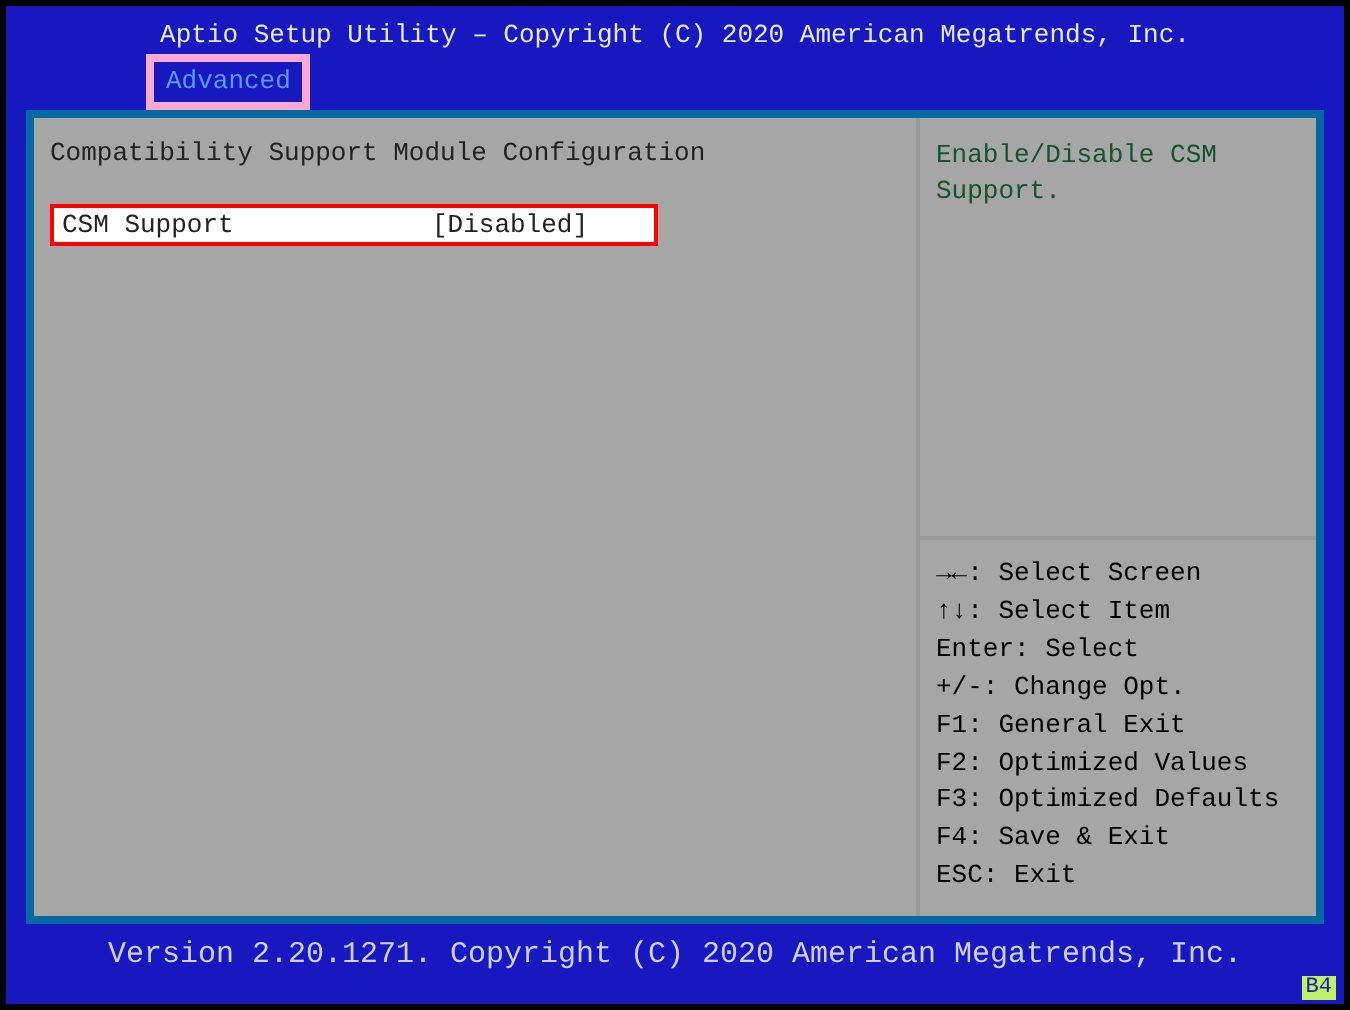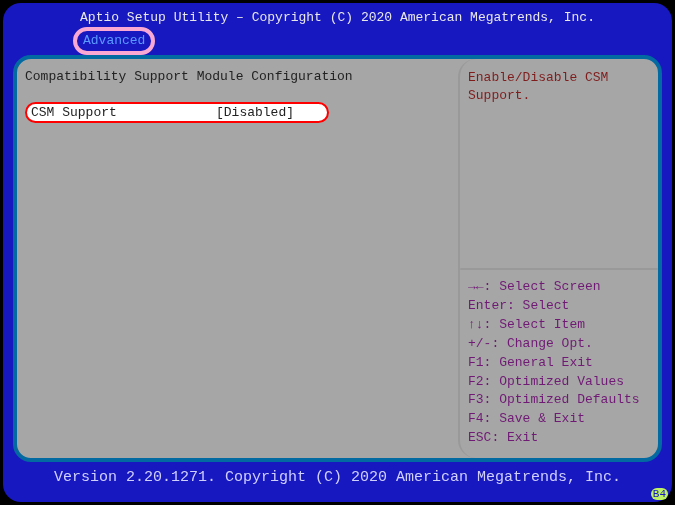--- a/index.html
+++ b/index.html
@@ -1,15 +1,15 @@
 <!DOCTYPE html>
 <html><head>
 <meta charset="utf-8">
 <style>
-  * { margin: 0; padding: 0; box-sizing: border-box; border-radius: 18px; }
+  * { margin: 0; padding: 0; box-sizing: border-box; }
   body {
     width: 675px;
     height: 505px;
     background: #000;
     font-family: 'Courier New', monospace;
     font-size: 13px;
     overflow: hidden;
   }
   .outer {
     width: 669px;
@@ -53,30 +53,30 @@
   }
   .right-pane {
     width: 200px;
     border-left: 2px solid #999;
     display: flex;
     flex-direction: column;
   }
   .help-top {
     flex: 1;
     padding: 10px 8px;
-    color: #7f1d1d;
+    color: #14532d;
     line-height: 1.4;
   }
   .help-divider {
     border-top: 2px solid #999;
     margin: 0 0px;
   }
   .help-bottom {
     padding: 8px 8px 10px 8px;
-    color: #701a75;
+    color: #000000;
     line-height: 1.45;
   }
   .section-title {
     color: #222;
     margin-bottom: 18px;
   }
   .setting-row {
     display: flex;
     background: #fff;
     color: #222;
@@ -128,22 +128,22 @@
       <div class="setting-row">
         <span class="setting-label">CSM Support</span>
         <span class="setting-value">[Disabled]</span>
       </div>
     </div>
     <div class="right-pane">
       <div class="help-top">Enable/Disable CSM Support.</div>
       <div class="help-divider"></div>
       <div class="help-bottom">
         <div class="key-line">→←: Select Screen</div>
+        <div class="key-line">↑↓: Select Item</div>
         <div class="key-line">Enter: Select</div>
-        <div class="key-line">↑↓: Select Item</div>
         <div class="key-line">+/-: Change Opt.</div>
         <div class="key-line">F1: General Exit</div>
         <div class="key-line">F2: Optimized Values</div>
         <div class="key-line">F3: Optimized Defaults</div>
         <div class="key-line">F4: Save &amp; Exit</div>
         <div class="key-line">ESC: Exit</div>
       </div>
     </div>
   </div>
 

